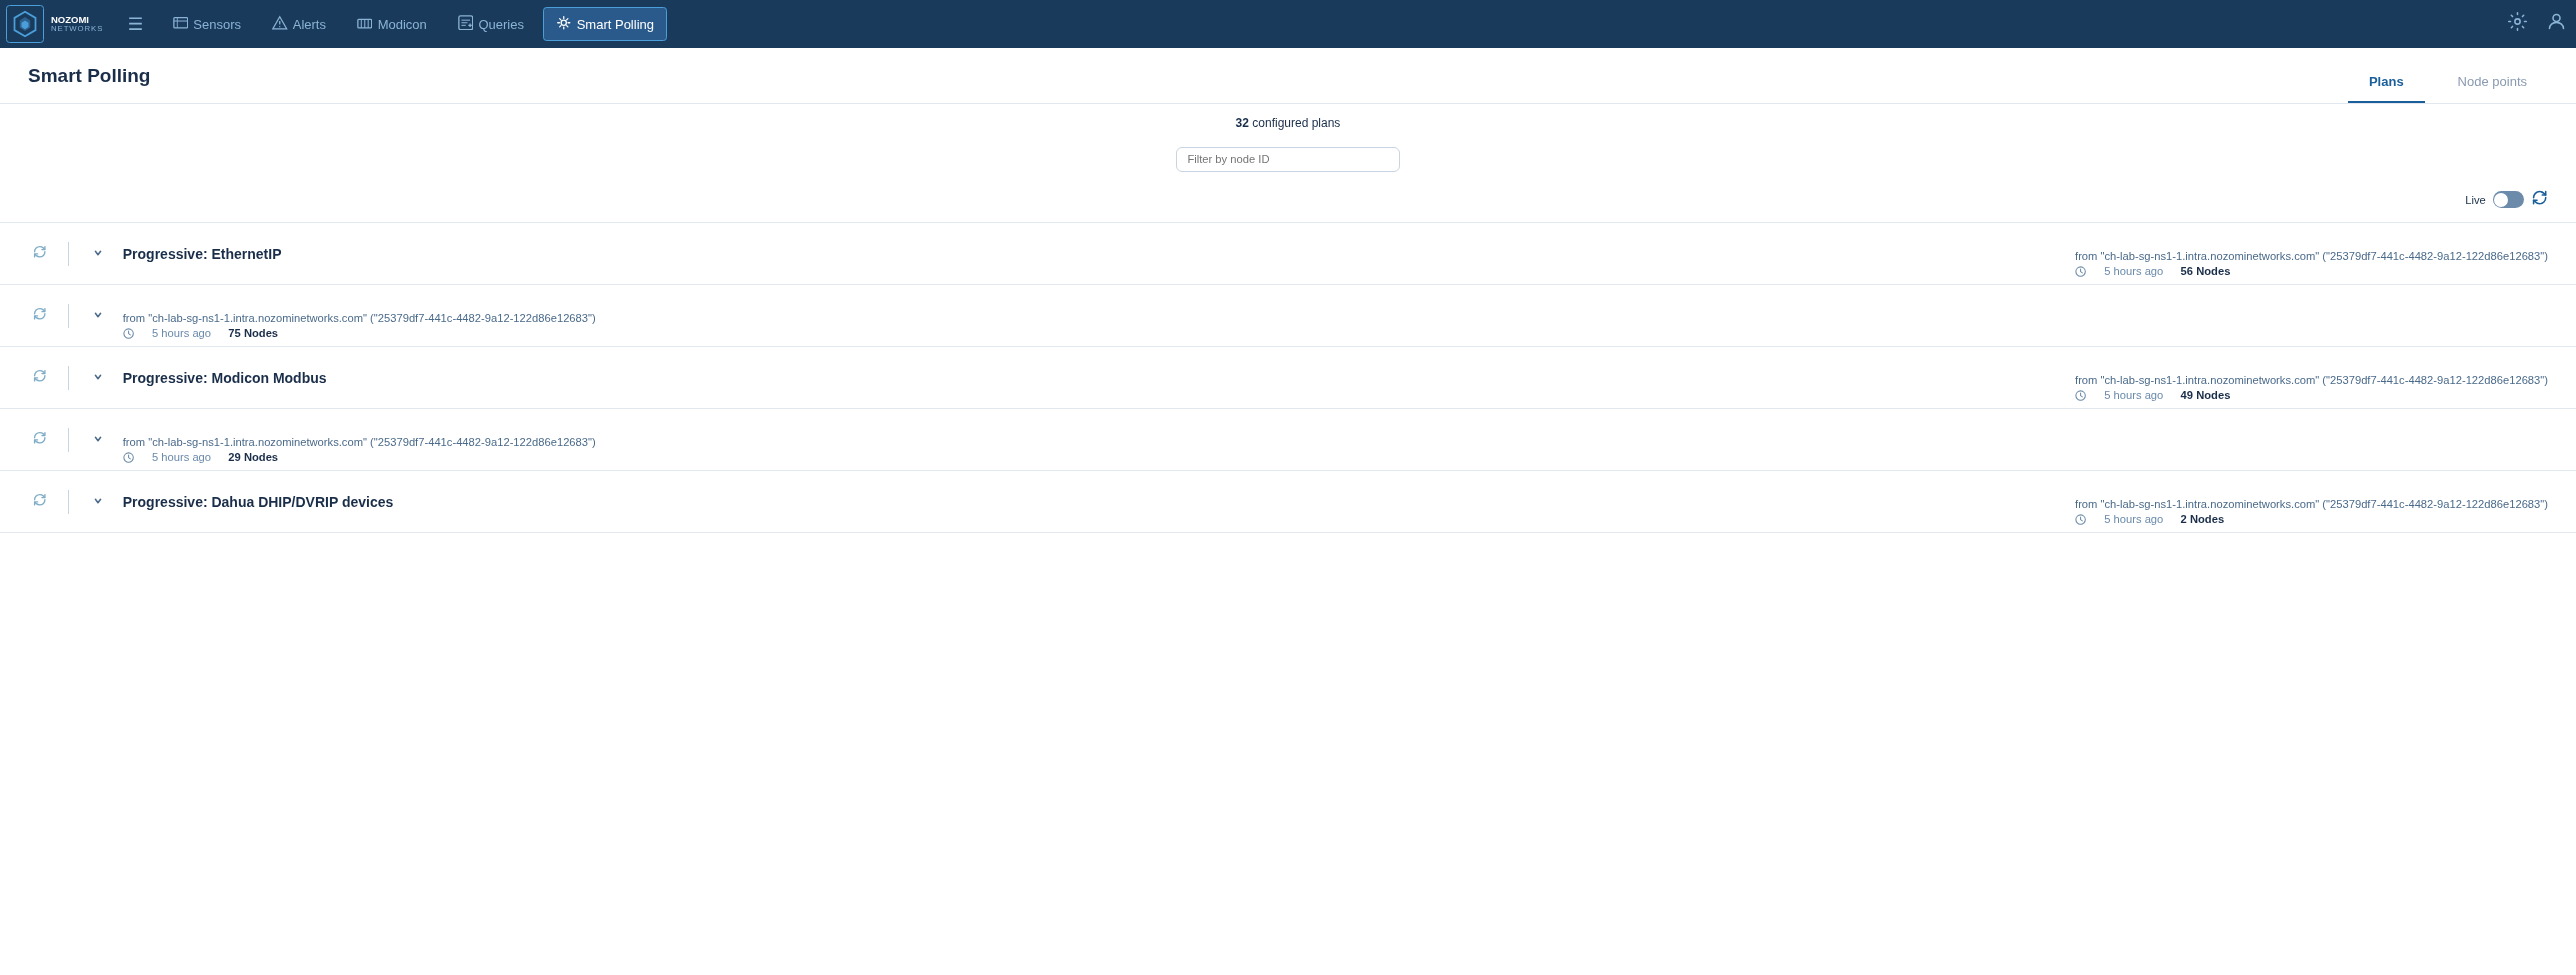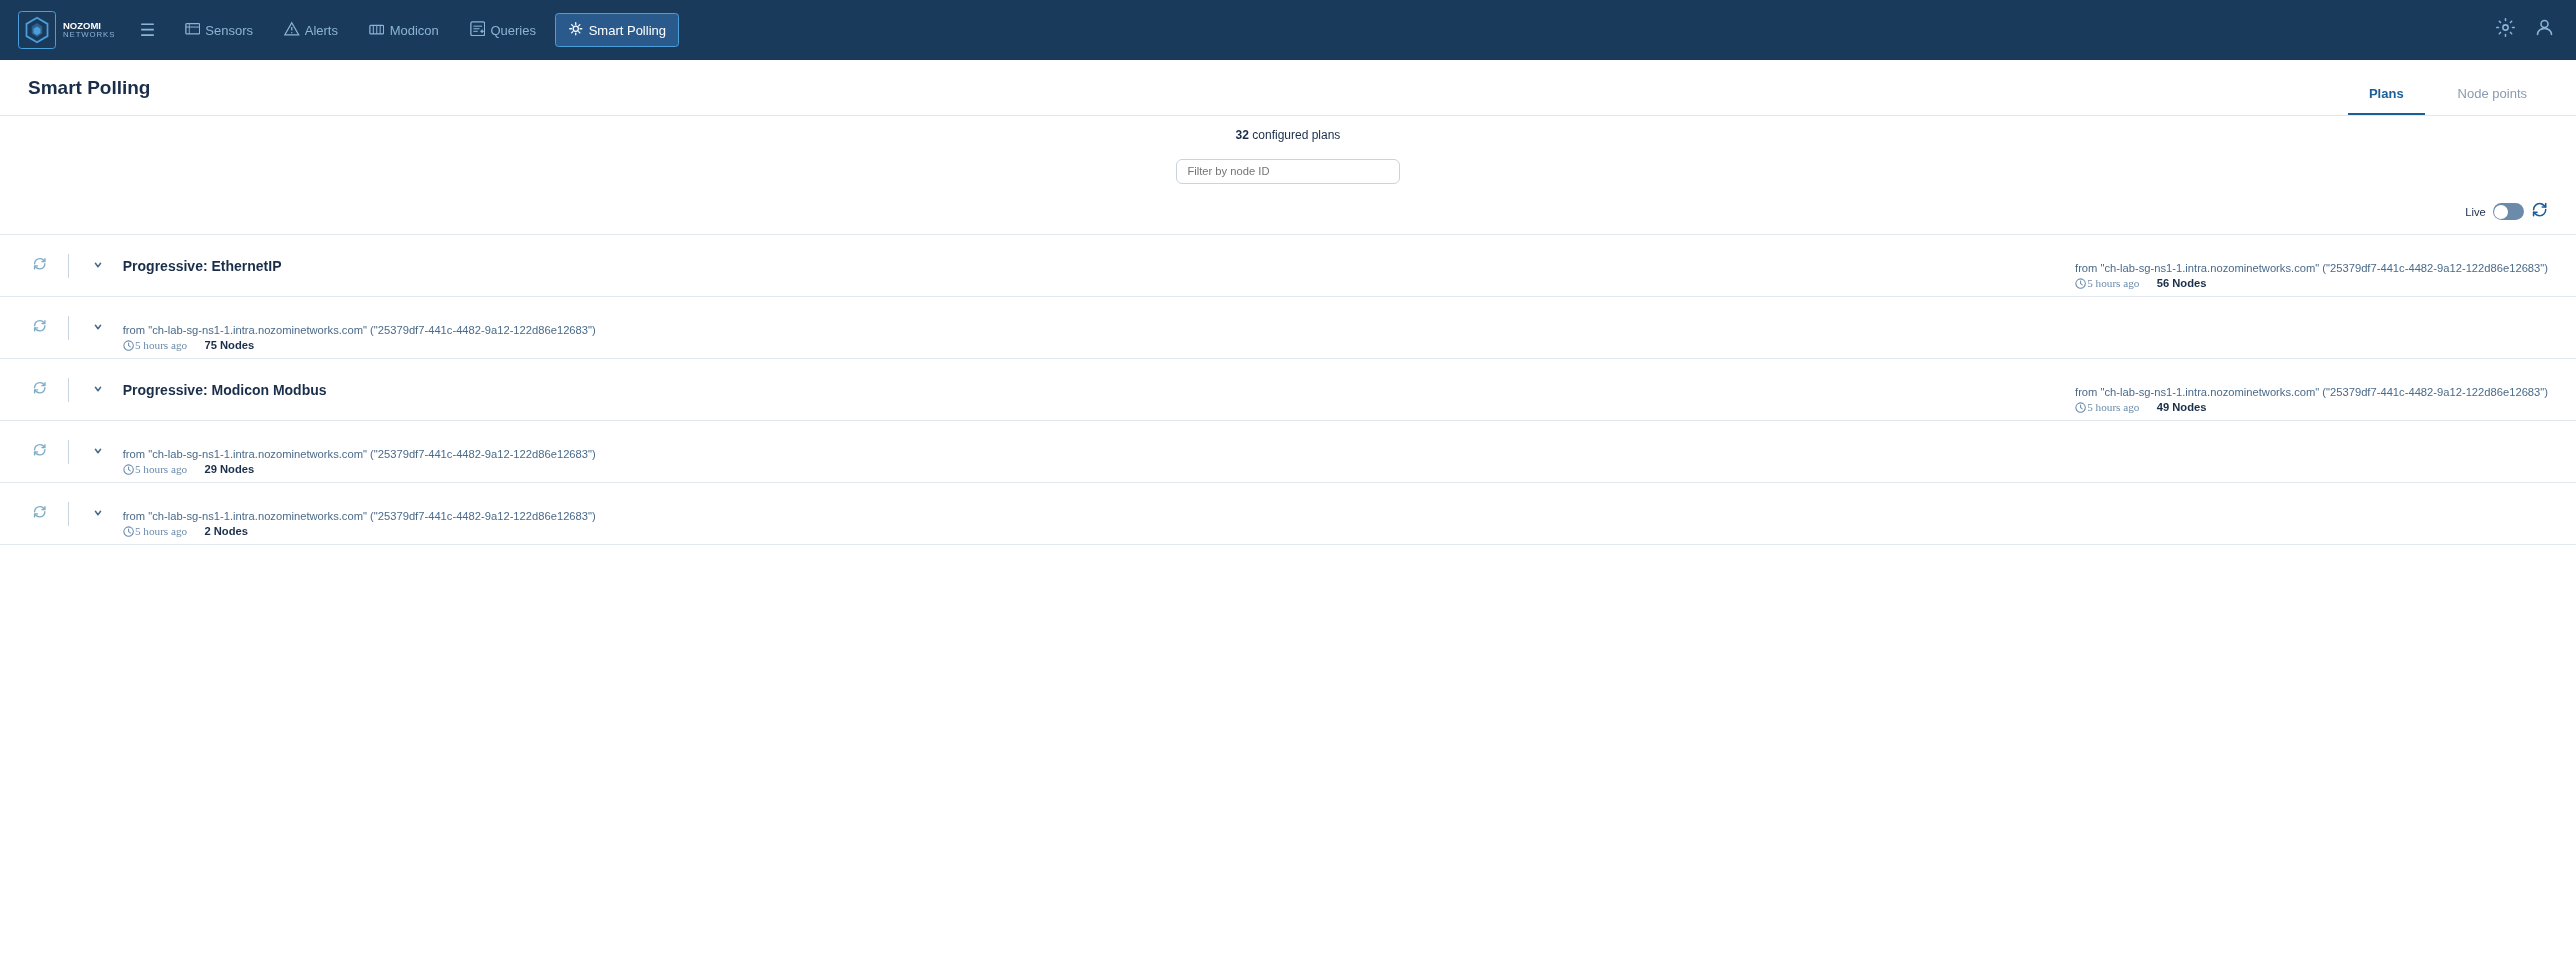--- a/index.html
+++ b/index.html
@@ -3,22 +3,22 @@
   <meta charset="utf-8">
   <style>
     * { box-sizing: border-box; margin: 0; padding: 0; }
     body { font-family: -apple-system, BlinkMacSystemFont, 'Segoe UI', Arial, sans-serif; background: #f5f7fa; color: #1a2e4a; }
 
     
     .navbar {
       background: #1a3a5c;
       display: flex;
       align-items: center;
-      height: 60px;
-      padding: 0 18px;
+      height: 48px;
+      padding: 0 6px;
       gap: 7px;
     }
     .navbar-logo {
       display: flex;
       align-items: center;
       gap: 7px;
       margin-right: 10.4px;
     }
     .logo-box {
       width: 38px;
@@ -220,22 +220,21 @@
     .plan-info-row {
       display: flex;
       align-items: center;
       gap: 17.3px;
     }
     .plan-time {
       font-size: 11.2px;
       color: #6a8aaa;
       display: flex;
       align-items: center;
-      gap: 1px;
-      font-family: Liberation Serif, serif;
+      gap: 18px;
     }
     .plan-nodes {
       font-size: 11.2px;
       font-weight: 700;
       color: #1a2e4a;
     }
 
     
     .separator {
       width: 0.9px;
@@ -506,20 +505,21 @@
         <path d="M15 9a6 6 0 0 1-6 6 6 6 0 0 1-4-1.5L3.5 12" stroke="#4a8ab0" stroke-width="1.6" stroke-linecap="round"></path>
         <path d="M3 15v-3.5h3.5" stroke="#4a8ab0" stroke-width="1.6" stroke-linecap="round" stroke-linejoin="round"></path>
       </svg>
     </button>
     <div class="separator"></div>
     <button class="plan-expand-btn">
       <svg width="12" height="12" viewBox="0 0 14 14" fill="none">
             <path d="M4 5l3 4 3-4" stroke="#4a6a8a" stroke-width="1.8" stroke-linecap="round" stroke-linejoin="round"></path>
           </svg>
     </button>
+    <div class="plan-name">Progressive: Dahua DHIP/DVRIP devices</div>
     <div class="plan-meta">
       <div class="plan-source">from "ch-lab-sg-ns1-1.intra.nozominetworks.com" ("25379df7-441c-4482-9a12-122d86e12683")</div>
       <div class="plan-info-row">
         <div class="plan-time">
           <svg width="11.2" height="11.2" viewBox="0 0 13 13" fill="none">
                 <circle cx="6.5" cy="6.5" r="5.5" stroke="#6a8aaa" stroke-width="1.2"></circle>
                 <path d="M6.5 3.5v3l2 1.5" stroke="#6a8aaa" stroke-width="1.2" stroke-linecap="round"></path>
               </svg>
           <span>5 hours ago</span>
         </div>

